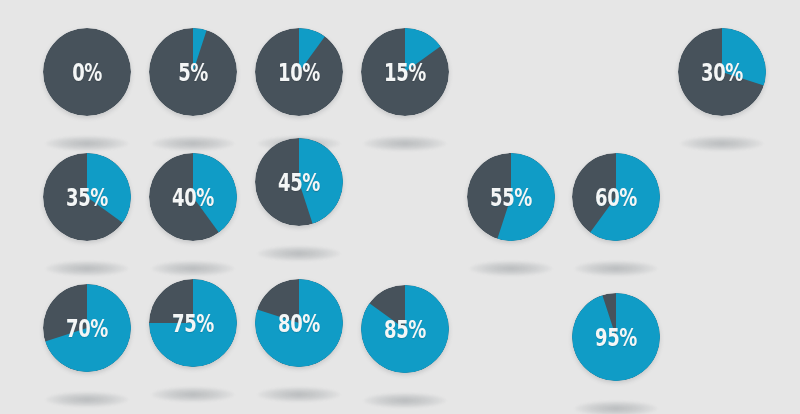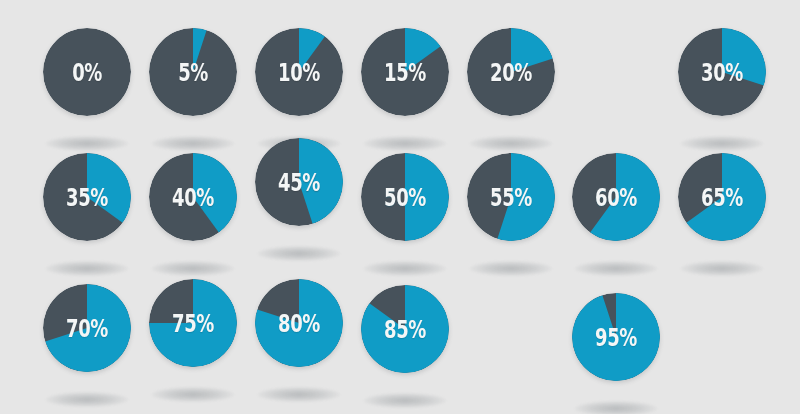--- a/index.html
+++ b/index.html
@@ -155,33 +155,20 @@
           <div class="pie-disc">
             <svg viewBox="0 0 88 88">
               <circle cx="44" cy="44" r="44" fill="#47525b"></circle>
               <path d="M 44 44 L 44 0 A 44 44 0 0 1 79.597 18.137 Z" fill="#109cc6"></path>
             </svg>
           </div>
           <div class="pie-edge"></div>
           <div class="pie-label">15%</div>
         </div>
       </div>
-      <div class="pie-cell" style="left: 458px; top: 28px;">
-        <div class="pie-shadow"></div>
-        <div class="pie-wrap">
-          <div class="pie-disc">
-            <svg viewBox="0 0 88 88">
-              <circle cx="44" cy="44" r="44" fill="#47525b"></circle>
-              <path d="M 44 44 L 44 0 A 44 44 0 0 1 85.846 30.403 Z" fill="#109cc6"></path>
-            </svg>
-          </div>
-          <div class="pie-edge"></div>
-          <div class="pie-label">20%</div>
-        </div>
-      </div>
       <div class="pie-cell" style="left: 669px; top: 28px;">
         <div class="pie-shadow"></div>
         <div class="pie-wrap">
           <div class="pie-disc">
             <svg viewBox="0 0 88 88">
               <circle cx="44" cy="44" r="44" fill="#47525b"></circle>
               <path d="M 44 44 L 44 0 A 44 44 0 0 1 85.846 57.597 Z" fill="#109cc6"></path>
             </svg>
           </div>
           <div class="pie-edge"></div>
@@ -220,33 +207,20 @@
           <div class="pie-disc">
             <svg viewBox="0 0 88 88">
               <circle cx="44" cy="44" r="44" fill="#47525b"></circle>
               <path d="M 44 44 L 44 0 A 44 44 0 0 1 57.597 85.846 Z" fill="#109cc6"></path>
             </svg>
           </div>
           <div class="pie-edge"></div>
           <div class="pie-label">45%</div>
         </div>
       </div>
-      <div class="pie-cell" style="left: 352px; top: 153px;">
-        <div class="pie-shadow"></div>
-        <div class="pie-wrap">
-          <div class="pie-disc">
-            <svg viewBox="0 0 88 88">
-              <circle cx="44" cy="44" r="44" fill="#47525b"></circle>
-              <path d="M 44 44 L 44 0 A 44 44 0 0 1 44.000 88.000 Z" fill="#109cc6"></path>
-            </svg>
-          </div>
-          <div class="pie-edge"></div>
-          <div class="pie-label on-blue">50%</div>
-        </div>
-      </div>
       <div class="pie-cell" style="left: 458px; top: 153px;">
         <div class="pie-shadow"></div>
         <div class="pie-wrap">
           <div class="pie-disc">
             <svg viewBox="0 0 88 88">
               <circle cx="44" cy="44" r="44" fill="#47525b"></circle>
               <path d="M 44 44 L 44 0 A 44 44 0 1 1 30.403 85.846 Z" fill="#109cc6"></path>
             </svg>
           </div>
           <div class="pie-edge"></div>
@@ -257,33 +231,20 @@
         <div class="pie-shadow"></div>
         <div class="pie-wrap">
           <div class="pie-disc">
             <svg viewBox="0 0 88 88">
               <circle cx="44" cy="44" r="44" fill="#47525b"></circle>
               <path d="M 44 44 L 44 0 A 44 44 0 1 1 18.137 79.597 Z" fill="#109cc6"></path>
             </svg>
           </div>
           <div class="pie-edge"></div>
           <div class="pie-label on-blue">60%</div>
-        </div>
-      </div>
-      <div class="pie-cell" style="left: 669px; top: 153px;">
-        <div class="pie-shadow"></div>
-        <div class="pie-wrap">
-          <div class="pie-disc">
-            <svg viewBox="0 0 88 88">
-              <circle cx="44" cy="44" r="44" fill="#47525b"></circle>
-              <path d="M 44 44 L 44 0 A 44 44 0 1 1 8.403 69.863 Z" fill="#109cc6"></path>
-            </svg>
-          </div>
-          <div class="pie-edge"></div>
-          <div class="pie-label on-blue">65%</div>
         </div>
       </div>
       <div class="pie-cell" style="left: 34px; top: 284px; text-decoration: underline;">
         <div class="pie-shadow"></div>
         <div class="pie-wrap">
           <div class="pie-disc">
             <svg viewBox="0 0 88 88">
               <circle cx="44" cy="44" r="44" fill="#47525b"></circle>
               <path d="M 44 44 L 44 0 A 44 44 0 1 1 2.154 57.597 Z" fill="#109cc6"></path>
             </svg>

